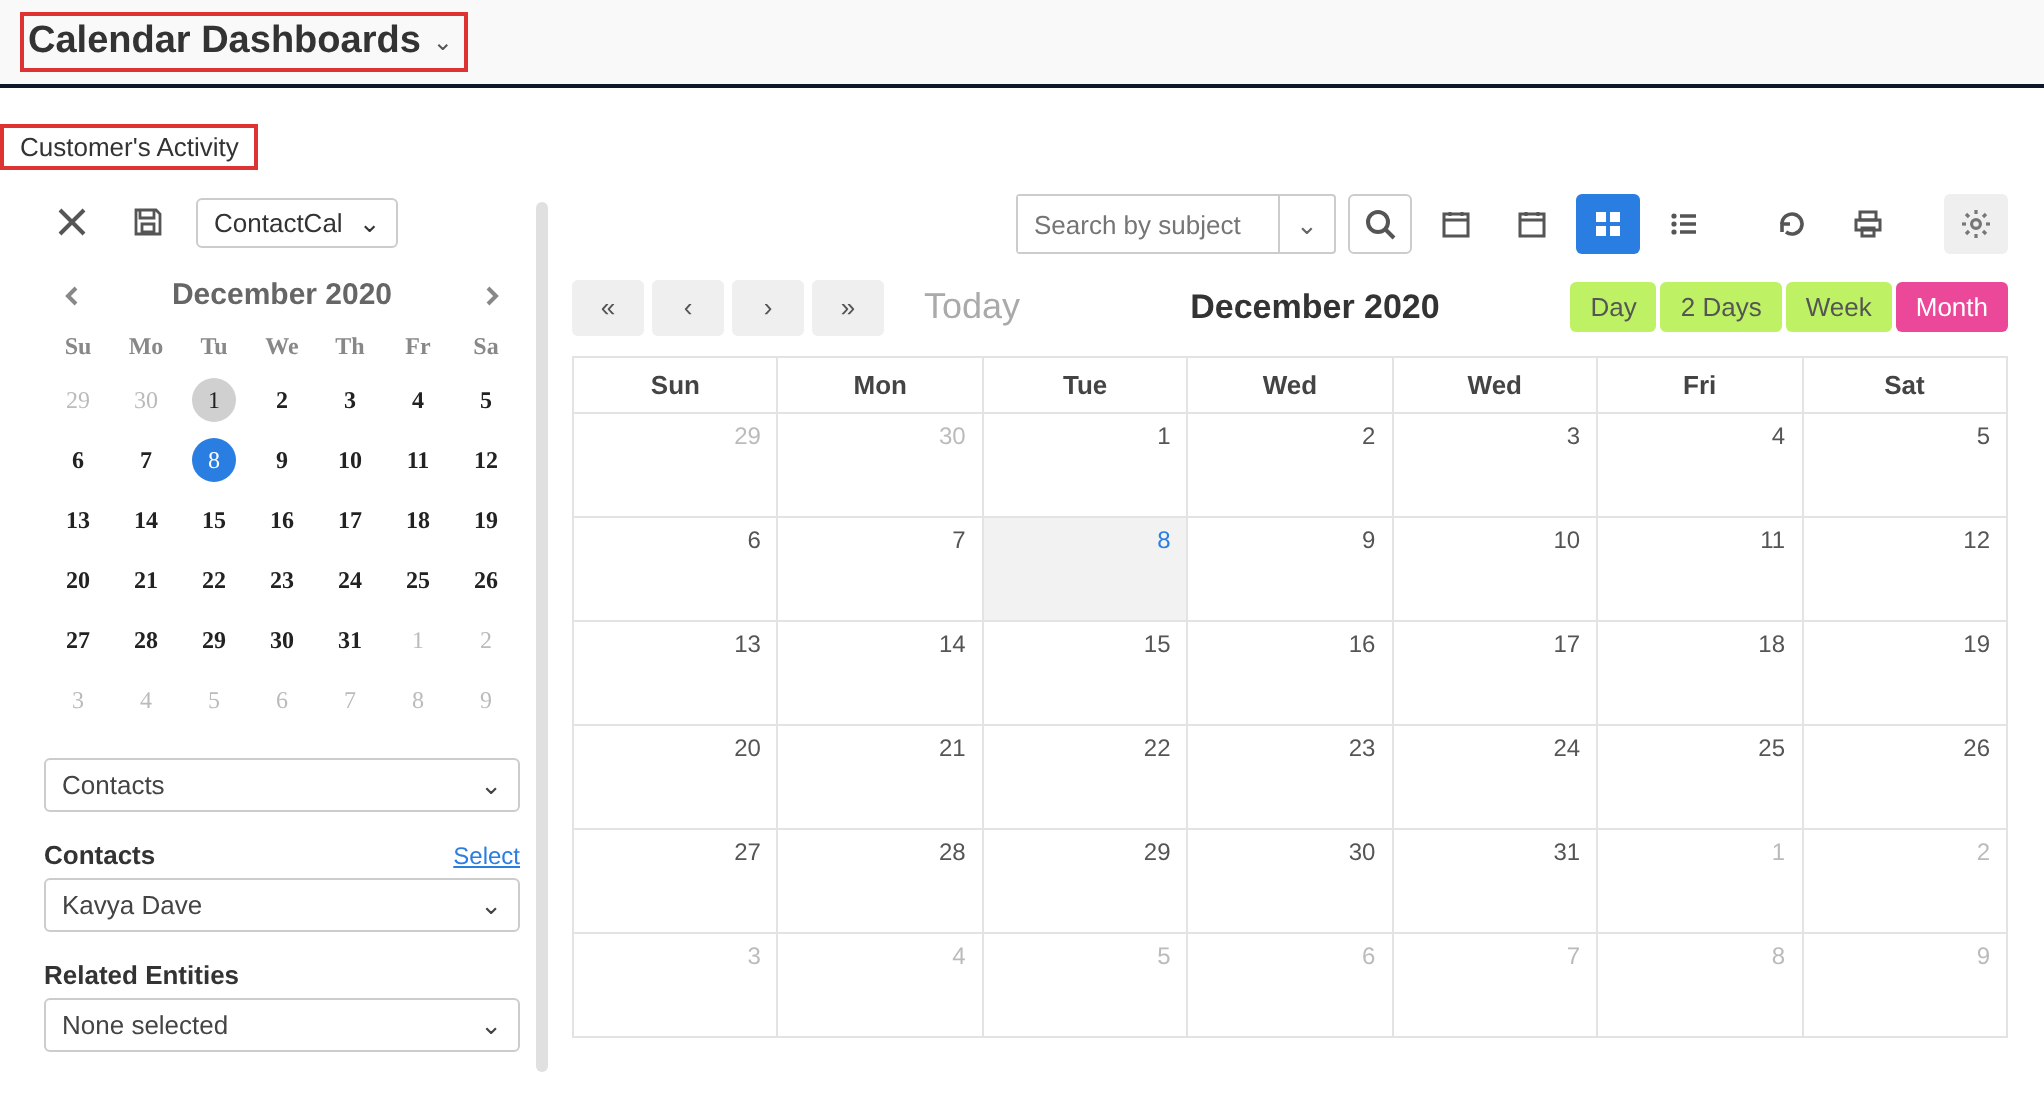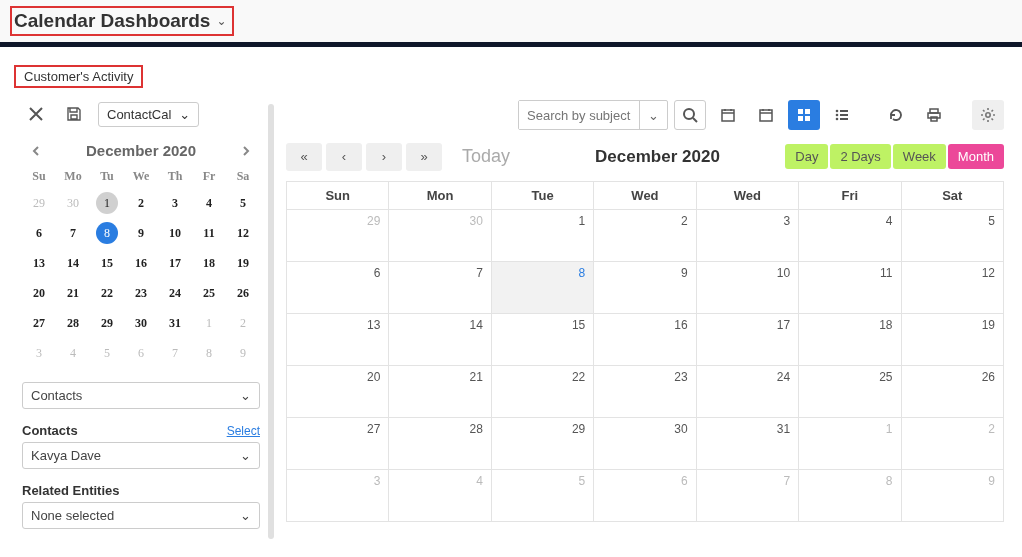--- a/index.html
+++ b/index.html
@@ -6,42 +6,41 @@
   body {
     margin: 0;
     font-family: "Segoe UI", Arial, sans-serif;
     font-size: 13px;
     color: #333;
     background: #fff;
     width: 1022px;
   }
   .header-bar {
     padding: 6px 24px 6px 10px;
-    border-bottom: 5px solid #0f172a;
+    border-bottom: 2px solid #0f172a;
     background: #f9f9f9;
   }
   .header-title-wrap {
     display: inline-flex;
     align-items: center;
     border: 2px solid #d33;
     padding: 2px 6px 2px 2px;
   }
   .header-title {
     font-size: 19px;
     font-weight: 600;
     color: #333;
   }
   .header-chevron {
     margin-left: 6px;
     font-size: 12px;
     color: #555;
   }
   .tab-row {
     margin-top: 18px;
-    padding-left: 14px;
   }
   .tab-item {
     display: inline-block;
     border: 2px solid #d33;
     padding: 2px 8px;
     font-size: 13px;
   }
   .main {
     display: flex;
     padding: 8px 10px 0 10px;
@@ -178,20 +177,21 @@
     align-items: center;
     justify-content: flex-end;
     gap: 6px;
     margin-bottom: 12px;
   }
   .search-group {
     display: flex;
     border: 1px solid #ccc;
     border-radius: 2px;
     height: 30px;
+    gap: 10px;
   }
   .search-input {
     border: none;
     outline: none;
     padding: 0 8px;
     width: 120px;
     font-size: 13px;
   }
   .search-split {
     border-left: 1px solid #ccc;

